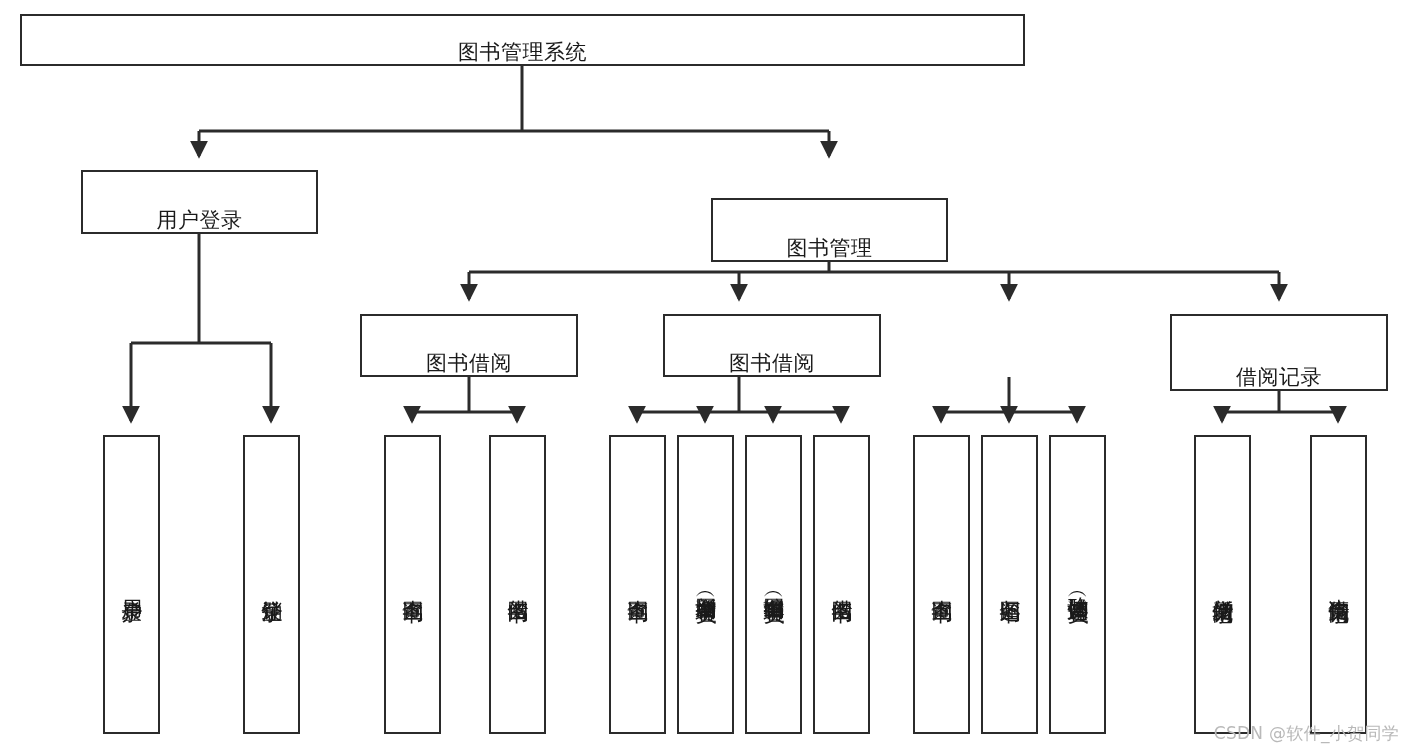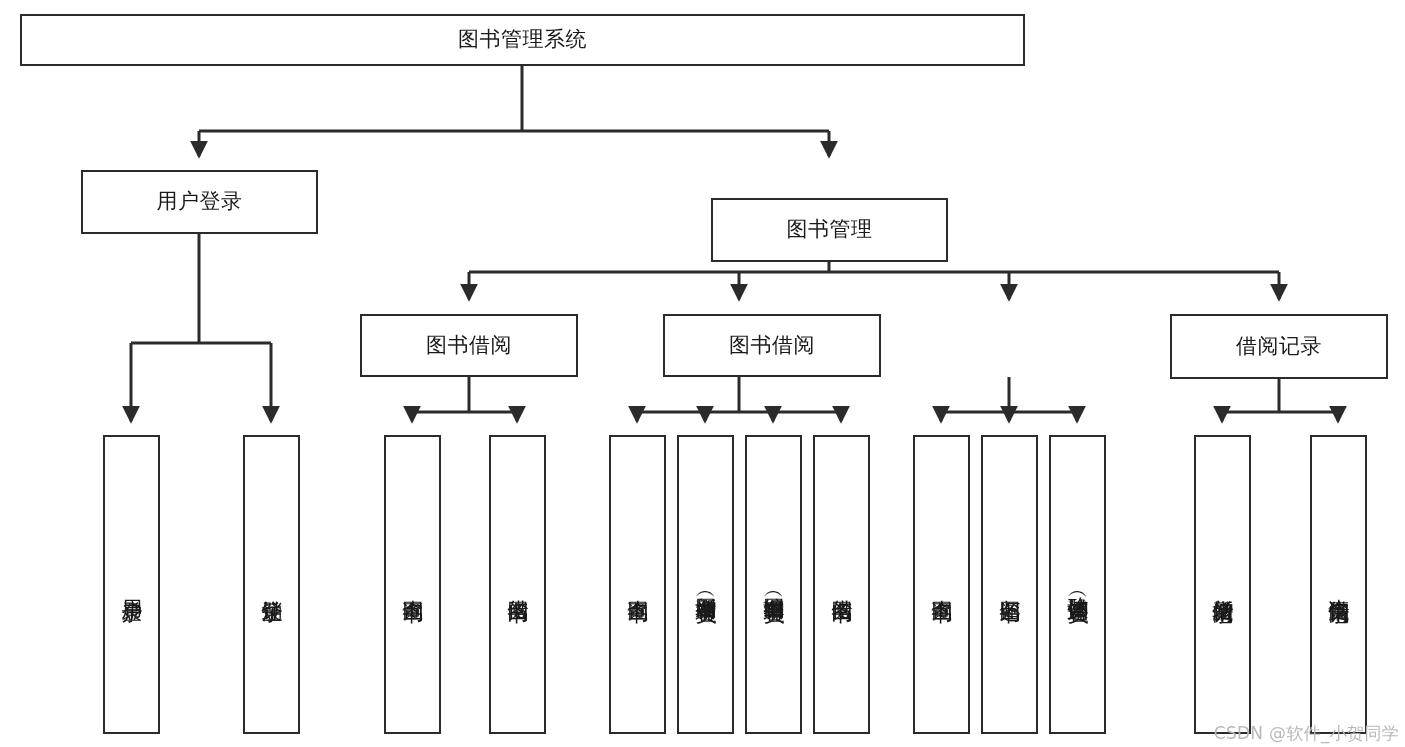--- a/index.html
+++ b/index.html
@@ -22,21 +22,21 @@
     width: 1405px;
     height: 747px;
     pointer-events: none;
   }
   .node {
     position: absolute;
     box-sizing: border-box;
     border: 2px solid #2b2b2b;
     background: #ffffff;
     display: flex;
-    align-items: center;
+    align-items: flex-end;
     justify-content: center;
     color: #1a1a1a;
     z-index: 2;
   }
   .node-label {
     font-size: 21px;
     line-height: 1.1;
     letter-spacing: 0.5px;
     white-space: nowrap;
   }
@@ -132,21 +132,21 @@
   <div class="node" style="left:711px; top:170px; width:237px; height:64px;margin-top:28px;">
     <span class="node-label">图书管理</span>
   </div>
 
   <div class="node" style="left:360px; top:314px; width:218px; height:63px;">
     <span class="node-label">图书借阅</span>
   </div>
   <div class="node" style="left:631px; top:314px; width:218px; height:63px;margin-left:32px;">
     <span class="node-label">图书借阅</span>
   </div>
-  <div class="node" style="left:1170px; top:314px; width:218px; height:65px;">
+  <div class="node" style="left:1170px; top:314px; width:218px; height:77px;">
     <span class="node-label">借阅记录</span>
   </div>
 
   <div class="node leaf" style="left:103px; top:435px; width:57px; height:299px;">
     <span class="node-label">用户登录</span>
   </div>
   <div class="node leaf" style="left:243px; top:435px; width:57px; height:299px;">
     <span class="node-label">注销登录</span>
   </div>
 

